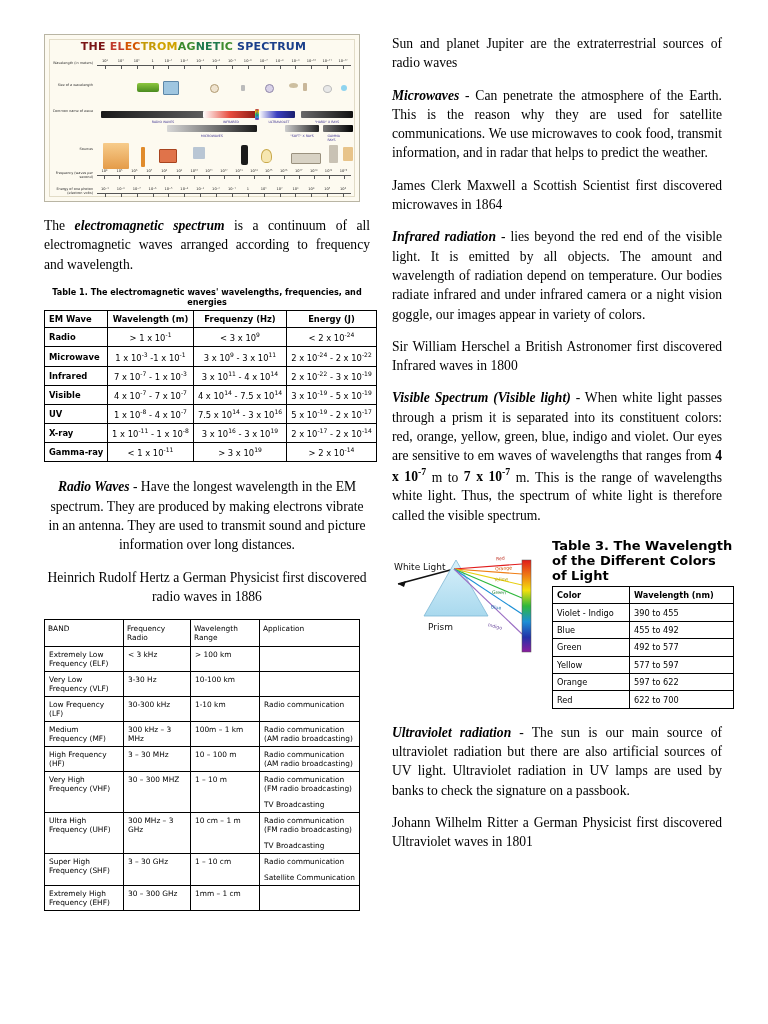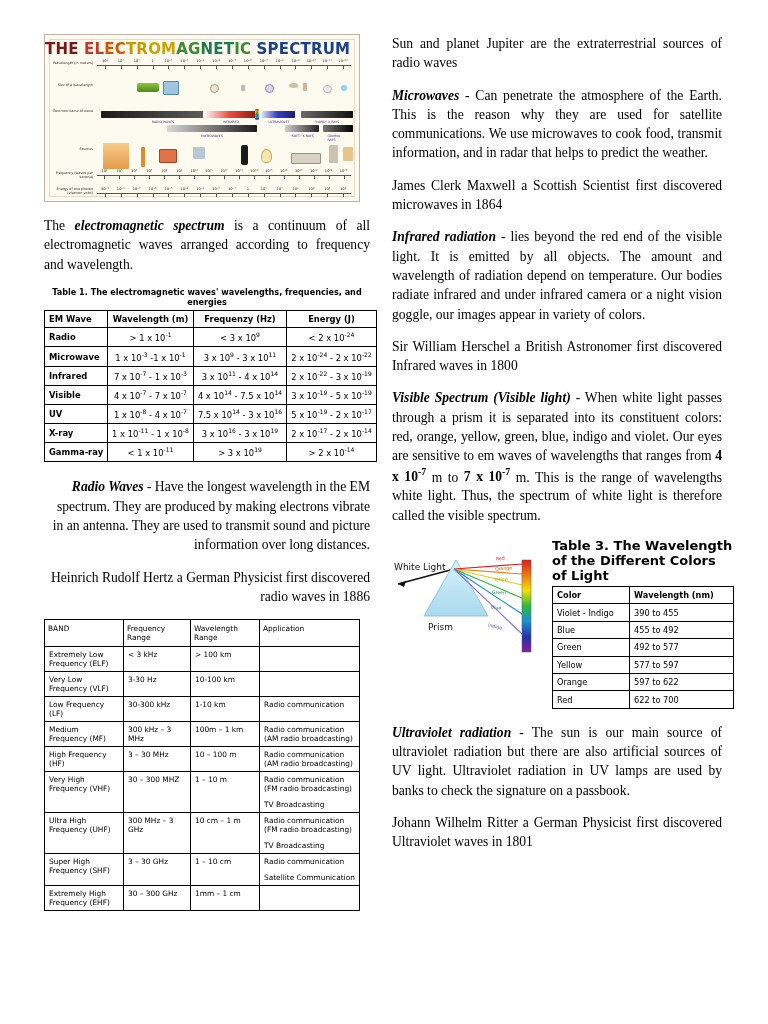--- a/index.html
+++ b/index.html
@@ -21,41 +21,41 @@
   .col.right{width:330px;flex:0 0 330px;}
 
   
   p.para{
     margin:0 0 13px 0;
     font-size:13.6px;
     line-height:1.42;
     text-align:justify;
     -webkit-hyphens:none;hyphens:none;
   }
-  p.para.left-nj{text-align:right;}
+  p.para.left-nj{text-align:center;}
   .bi{font-weight:bold;font-style:italic;}
   .mathb{font-weight:bold;}
   .mathb sup{font-weight:bold;font-size:.72em;vertical-align:super;}
 
   
   .emfig{
     width:316px;height:168px;
     border:1px solid #b9b5a4;
     background:#fdfaf0;
     box-sizing:border-box;
     position:relative;
     margin:0 0 14px 0;
     overflow:hidden;
   }
   .emfig .inner{position:absolute;inset:4px;border:1px solid #e2dcc7;}
   .emtitle{
     position:absolute;top:5px;left:0;right:17px;
     text-align:center;
     font-family:"DejaVu Sans", sans-serif;
-    font-weight:bold;font-size:15px;letter-spacing:.2px;
+    font-weight:bold;font-size:11px;letter-spacing:.2px;
     white-space:nowrap;
   }
   .emtitle .c0{color:#7a1416;}
   .emtitle .c1{color:#c0392b;}
   .emtitle .c2{color:#d35400;}
   .emtitle .c3{color:#c49a07;}
   .emtitle .c4{color:#d0a200;}
   .emtitle .c5{color:#3d8b2e;}
   .emtitle .c6{color:#1f7a4d;}
   .emtitle .c7{color:#1b3f8b;}
@@ -364,21 +364,21 @@
 
     <p class="para left-nj" style="margin-top:15px;">
       <span class="bi">Radio Waves</span><span> - Have the longest wavelength in the EM spectrum. They are produced by making electrons vibrate in an antenna. They are used to transmit sound and picture information over long distances.</span>
     </p>
     <p class="para left-nj">Heinrich Rudolf Hertz a German Physicist first discovered radio waves in 1886</p>
 
     <table class="t2">
       <thead>
         <tr>
           <th style="width:72px;">BAND</th>
-          <th style="width:60px;">Frequency Range</th>
+          <th style="width:60px;">Frequency Radio</th>
           <th style="width:62px;">Wavelength Range</th>
           <th>Application</th>
         </tr>
       </thead>
       <tbody id="t2body">
           <tr>
             <td>Extremely Low Frequency (ELF)</td>
             <td>&lt; 3 kHz</td>
             <td>&gt; 100 km</td>
             <td></td>

